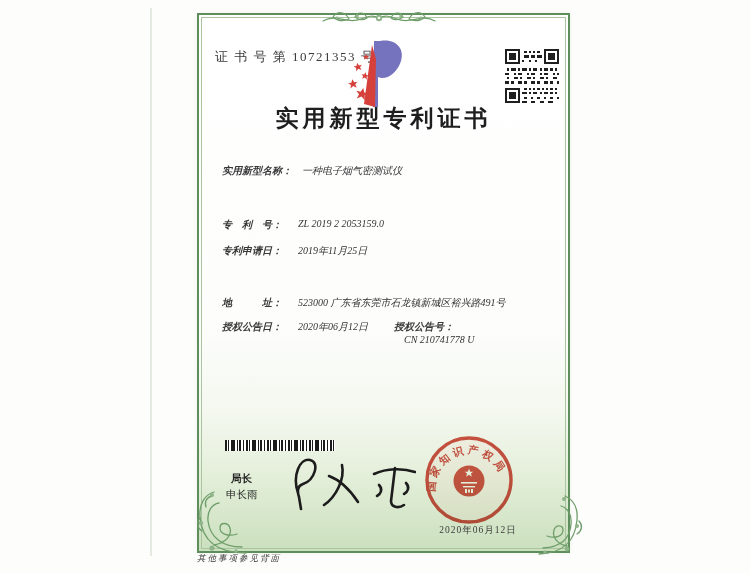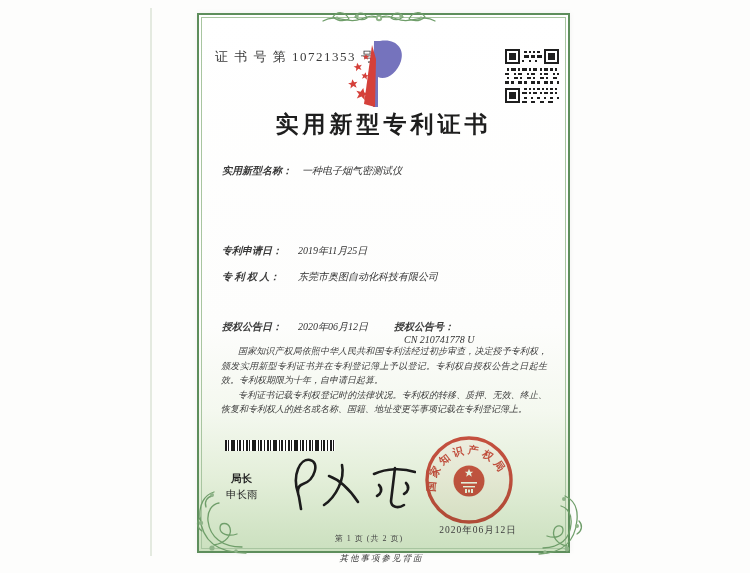--- a/index.html
+++ b/index.html
@@ -23,21 +23,21 @@
     position:absolute;left:2px;top:2px;right:2px;bottom:2px;
     border:1px solid #a8c5a0;pointer-events:none;
   }
   .cert-number{
     position:absolute;left:16px;top:33px;
     font-size:13px;letter-spacing:1.5px;color:#3a3a3a;
   }
   .logo{position:absolute;left:130px;top:22px;width:76px;height:78px;}
   .qr{position:absolute;left:306px;top:34px;width:54px;height:54px;}
   .title{
-    position:absolute;left:0;top:94px;width:100%;text-align:center;
+    position:absolute;left:0;top:88px;width:100%;text-align:center;
     font-size:23px;font-weight:600;letter-spacing:4px;color:#1e1e1e;
   }
   .frow{
     position:absolute;left:23px;width:330px;display:flex;
     font-size:10px;color:#333;white-space:nowrap;font-style:italic;
   }
   .frow .lbl{min-width:66px;font-weight:600;color:#3a3a3a;}
   .frow .val{margin-left:10px;}
   .frow .pair2{margin-left:26px;display:flex;flex-direction:column;}
   .paras{
@@ -59,21 +59,21 @@
   .seal{position:absolute;left:224px;top:418px;width:92px;height:92px;mix-blend-mode:multiply;opacity:0.92;}
   .seal-date{
     position:absolute;left:218px;top:509px;width:122px;text-align:center;
     font-size:9.5px;letter-spacing:1px;color:#3b3b3b;
   }
   .page-info{
     position:absolute;left:0;top:518px;width:340px;text-align:center;
     font-size:8px;letter-spacing:1px;color:#444;
   }
   .footer-note{
-    position:absolute;left:197px;top:553px;width:369px;text-align:center;
+    position:absolute;left:197px;top:553px;width:369px;text-align:left;
     font-size:8.5px;letter-spacing:2px;font-style:italic;color:#3c3c3c;
   }
   .orn-top{position:absolute;left:120px;top:-10px;width:120px;height:26px;}
   .orn-bl{position:absolute;left:-7px;top:472px;width:56px;height:70px;}
   .orn-br{position:absolute;left:338px;top:475px;width:48px;height:68px;}
 </style>
 </head>
 <body>
 
 <div class="sheet-edge"></div>
@@ -141,62 +141,61 @@
       <line x1="8" y1="24.5" x2="23" y2="24.5" stroke-dasharray="2 2"></line>
     </g>
   </svg>
 
   <div class="title">实用新型专利证书</div>
 
   <div class="frow" style="top:149px">
     <span class="lbl">实用新型名称：</span>
     <span class="val">一种电子烟气密测试仪</span>
   </div>
+  <div class="frow" style="top:203px">
+    <span class="lbl">专　利　号：</span>
+    <span class="val">ZL 2019 2 2053159.0</span>
+  </div>
   <div class="frow" style="top:229px">
     <span class="lbl">专利申请日：</span>
     <span class="val">2019年11月25日</span>
   </div>
-  <div class="frow" style="top:255px">
-    <span class="lbl">专 利 权 人：</span>
-    <span class="val">东莞市奥图自动化科技有限公司</span>
+  <div class="frow" style="top:281px">
+    <span class="lbl">地　　　址：</span>
+    <span class="val">523000 广东省东莞市石龙镇新城区裕兴路491号</span>
   </div>
   <div class="frow" style="top:305px">
     <span class="lbl">授权公告日：</span>
     <span class="val">2020年06月12日</span>
     <span class="pair2">
       <span class="lbl">授权公告号：</span>
       <span class="val">CN 210741778 U</span>
     </span>
   </div>
 
-  <div class="paras">
-    <p>国家知识产权局依照中华人民共和国专利法经过初步审查，决定授予专利权，颁发实用新型专利证书并在专利登记簿上予以登记。专利权自授权公告之日起生效。专利权期限为十年，自申请日起算。</p>
-    <p>专利证书记载专利权登记时的法律状况。专利权的转移、质押、无效、终止、恢复和专利权人的姓名或名称、国籍、地址变更等事项记载在专利登记簿上。</p>
-  </div>
 
   <div class="barcode"></div>
 
   <div class="signer-title">局长</div>
   <div class="signer-name">申长雨</div>
 
   <svg class="signature" viewBox="0 0 132 66">
     <g fill="none" stroke="#1c1c1c" stroke-width="2.6" stroke-linecap="round">
       <path d="M14,46 C8,28 16,11 26,13 C36,15 31,33 19,37 C13,39 13,44 15,50 L17,62"></path>
       <path d="M58,18 C61,32 52,50 40,58"></path>
       <path d="M45,29 C56,33 66,43 74,55"></path>
       <path d="M90,27 C103,21 119,21 131,25"></path>
       <path d="M111,21 L107,54 C107,60 114,62 120,58"></path>
       <path d="M95,38 C99,42 97,47 93,49"></path>
       <path d="M122,36 C126,40 124,45 120,47"></path>
     </g>
   </svg>
 
   <div class="seal-date">2020年06月12日</div>
 
-  <div class="page-info">第 1 页 (共 2 页)</div>
 
   <svg class="seal" viewBox="0 0 92 92">
     <defs>
       <path id="sealArc" d="M 13,63 A 34,34 0 1 1 79,63" fill="none"></path>
       <path id="st2" d="M0,-5 L1.5,-1.6 L5,-1.6 L2.3,0.7 L3.3,4.4 L0,2.1 L-3.3,4.4 L-2.3,0.7 L-5,-1.6 L-1.5,-1.6 Z"></path>
     </defs>
     <circle cx="46" cy="47" r="42" fill="rgba(236,104,88,0.05)" stroke="#cf4435" stroke-width="3.4"></circle>
     <g>
       <circle cx="46" cy="48" r="15.5" fill="#d24a38"></circle>
       <use href="#st2" transform="translate(46,40) scale(0.85)" fill="#ffffff"></use>

